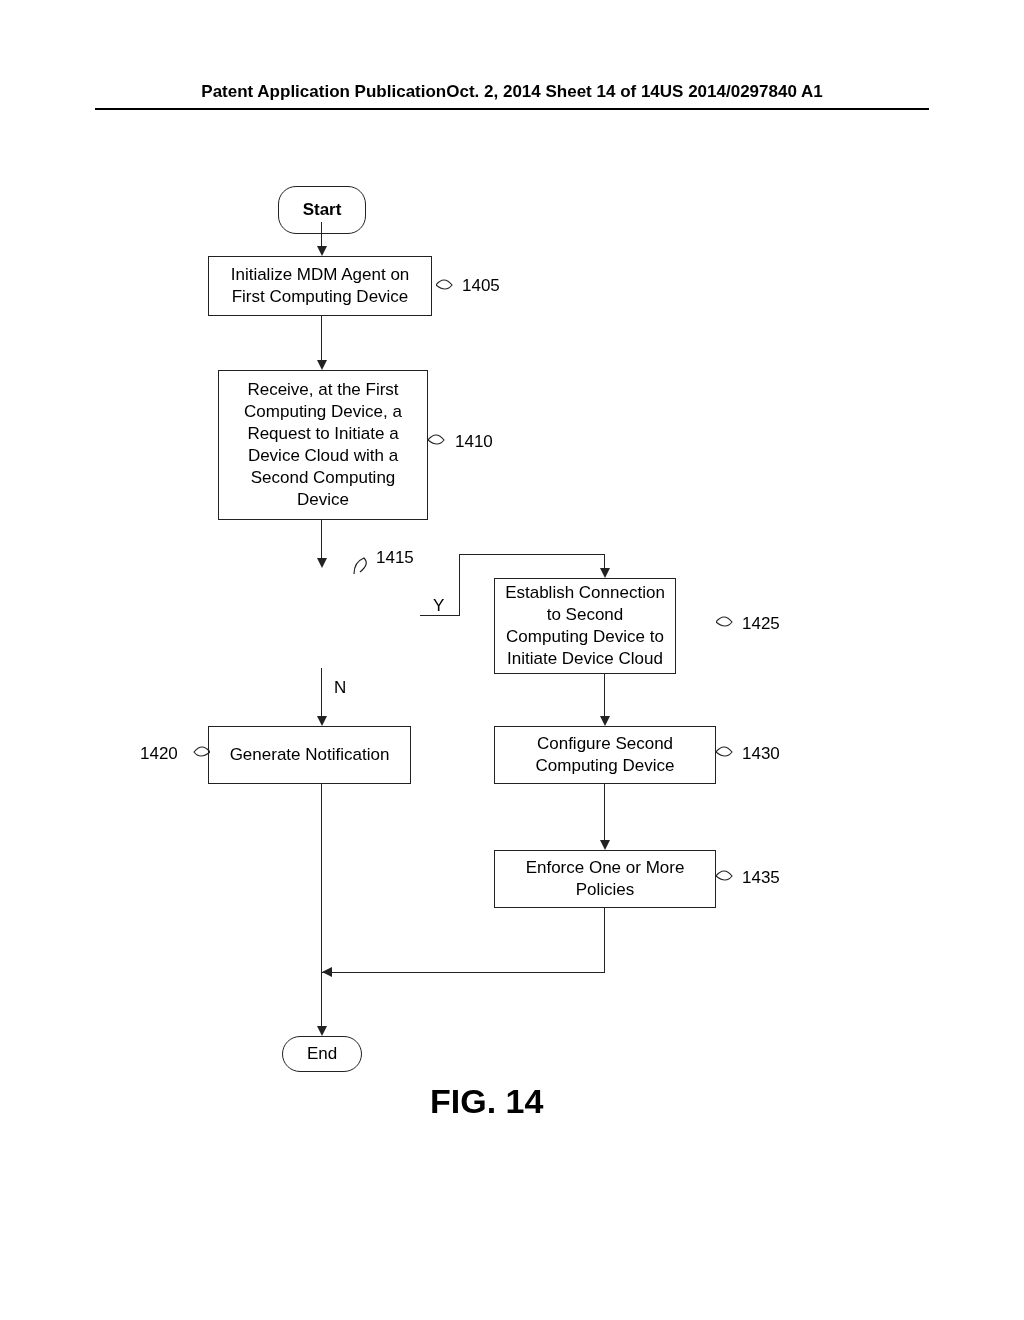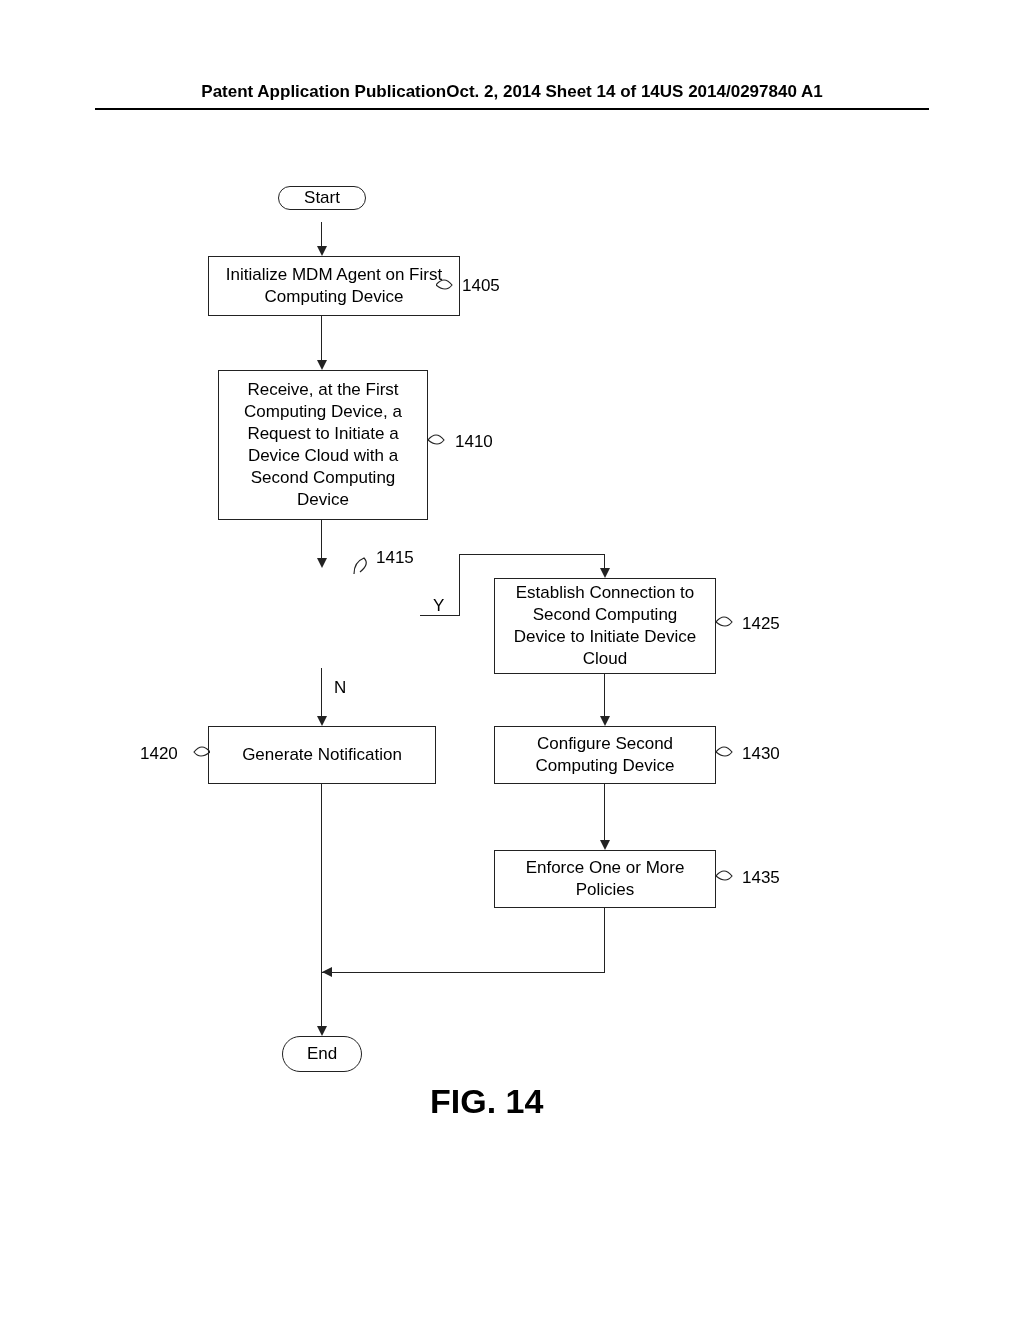--- a/index.html
+++ b/index.html
@@ -109,28 +109,28 @@
 <div class="page">
   <div class="hdr">
     <span>Patent Application Publication</span>
     <span>Oct. 2, 2014  Sheet 14 of 14</span>
     <span>US 2014/0297840 A1</span>
   </div>
   <div class="hrule"></div>
 
   <div class="diagram">
 
-    <div class="pill" style="left:278px; top:186px; width:88px; height:24px;">
+    <div class="pill" style="left:278px; top:186px; width:88px; height:48px;font-weight:bold;">
       <span>Start</span>
     </div>
 
     <div class="arrowline" style="left:321px; top:222px; width:1.2px; height:26px;"></div>
     <div class="arrowhead" style="left:316.5px; top:246px;"></div>
 
-    <div class="box" style="left:208px; top:256px; width:252px; height:60px;">
+    <div class="box" style="left:208px; top:256px; width:224px; height:60px;">
       <span>Initialize MDM Agent on First Computing Device</span>
     </div>
     <svg class="leadsvg" style="left:436px; top:275px;" width="24" height="20">
       <path d="M0 10 Q8 0 16 10 Q10 18 0 10" fill="none" stroke="#222" stroke-width="1.2"></path>
     </svg>
     <div class="ref" style="left:462px; top:276px;">1405</div>
 
     <div class="arrowline" style="left:321px; top:316px; width:1.2px; height:46px;"></div>
     <div class="arrowhead" style="left:316.5px; top:360px;"></div>
 
@@ -151,33 +151,33 @@
     <div class="ref" style="left:376px; top:548px;text-align:center;">1415</div>
 
     <div class="yn" style="left:433px; top:596px;">Y</div>
 
     <div class="arrowline" style="left:420px; top:615px; width:40px; height:1.2px;"></div>
     <div class="arrowline" style="left:459px; top:554px; width:1.2px; height:62px;"></div>
     <div class="arrowline" style="left:459px; top:554px; width:146px; height:1.2px;"></div>
     <div class="arrowline" style="left:604px; top:554px; width:1.2px; height:16px;"></div>
     <div class="arrowhead" style="left:599.5px; top:568px;"></div>
 
-    <div class="box" style="left:494px; top:578px; width:222px; height:96px;">
+    <div class="box" style="left:494px; top:578px; width:182px; height:96px;">
       <span>Establish Connection to Second Computing Device to Initiate Device Cloud</span>
     </div>
     <svg class="leadsvg" style="left:716px; top:612px;" width="24" height="20">
       <path d="M0 10 Q8 0 16 10 Q10 18 0 10" fill="none" stroke="#222" stroke-width="1.2"></path>
     </svg>
     <div class="ref" style="left:742px; top:614px;">1425</div>
 
     <div class="yn" style="left:334px; top:678px;">N</div>
     <div class="arrowline" style="left:321px; top:668px; width:1.2px; height:50px;"></div>
     <div class="arrowhead" style="left:316.5px; top:716px;"></div>
 
-    <div class="box" style="left:208px; top:726px; width:228px; height:58px;">
+    <div class="box" style="left:208px; top:726px; width:203px; height:58px;">
       <span>Generate Notification</span>
     </div>
     <svg class="leadsvg" style="left:186px; top:742px;" width="24" height="20">
       <path d="M24 10 Q16 0 8 10 Q14 18 24 10" fill="none" stroke="#222" stroke-width="1.2"></path>
     </svg>
     <div class="ref" style="left:140px; top:744px;">1420</div>
 
     <div class="arrowline" style="left:604px; top:674px; width:1.2px; height:44px;"></div>
     <div class="arrowhead" style="left:599.5px; top:716px;"></div>
 

